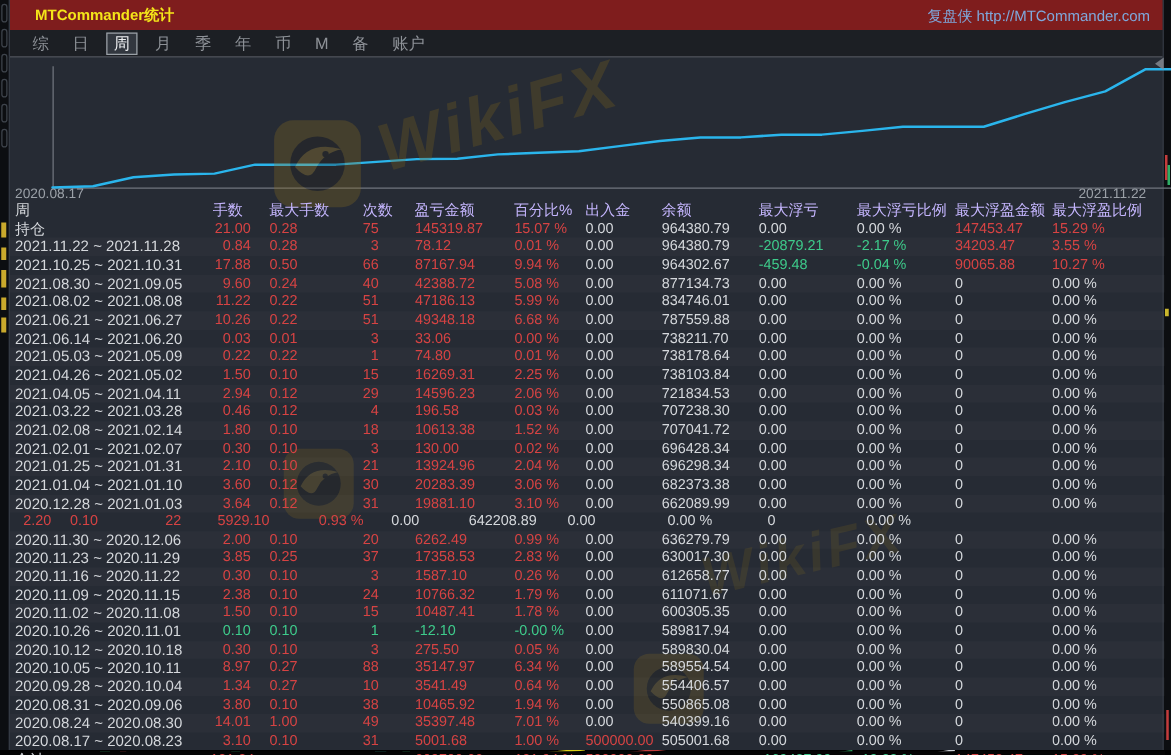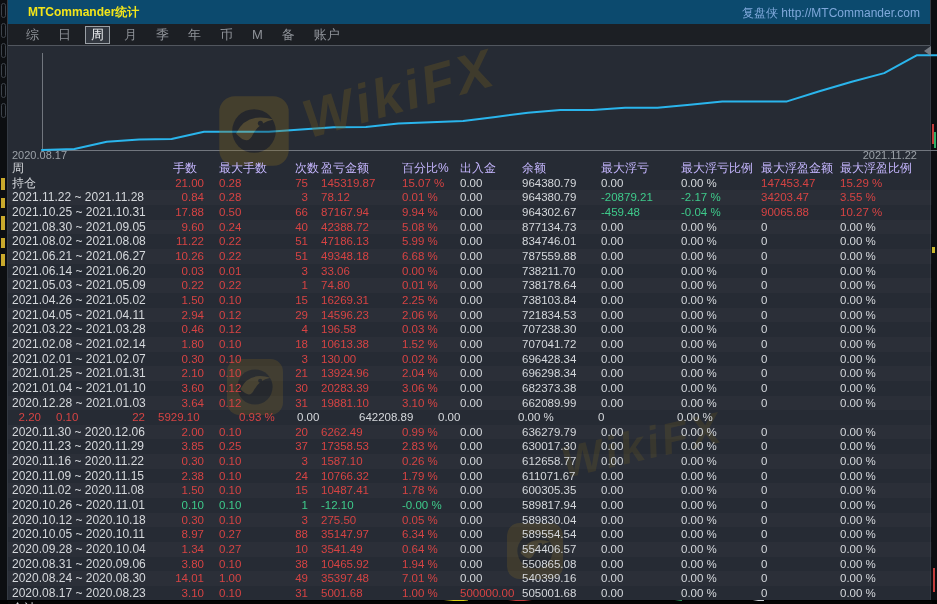--- a/index.html
+++ b/index.html
@@ -12,21 +12,21 @@
   .edge-strip.left { left:0; top:0; width:7px; height:604px; }
   .edge-strip.right { left:931px; top:0; width:6px; height:604px; }
   .edge-strip.bottom { left:0; top:600px; width:937px; height:4px; background:#000; }
   .mini-btn { position:absolute; left:1px; width:5px; height:15px; border:1px solid #3e444c; border-radius:3px; }
   .y-dash { position:absolute; left:1px; width:4px; background:#c9a92c; }
   .r-mark { position:absolute; }
 
   
   .app-window { position:absolute; left:7px; top:0; width:924px; height:600px;
     background:#262b34; border-left:1px solid #343a43; border-right:1px solid #343a43; }
-  .titlebar { position:absolute; left:0; top:0; width:100%; height:24px; background:#0c4a6e;
+  .titlebar { position:absolute; left:0; top:0; width:100%; height:24px; background:#7f1d1d;
     display:flex; align-items:center; }
   .title { color:#f4e519; font-size:12px; font-weight:bold; padding-left:20px; }
   .brand-link { position:absolute; right:10px; top:5px; color:#7fa8db; font-size:12px; }
   .menubar { position:absolute; left:0; top:24px; width:100%; height:22px; background:#1c1f24;
     border-bottom:1px solid #51565e; display:flex; align-items:center; padding-left:13px; }
   .menu-item { color:#8e9298; font-size:13px; padding:0 5px; margin-right:9px; line-height:16px; cursor:default; }
   .menu-item.selected { color:#eceef0; border:1px solid #9aa0a6; background:#32373f; }
 
   
   .chart-area { position:absolute; left:0; top:46px; width:924px; height:115px;padding-left:24px; }
@@ -50,21 +50,21 @@
   .trow.total { background:#040404; }
   .cell { display:block; font-size:11.5px; white-space:nowrap; overflow:hidden; }
   .hdr { color:#c4b5fd; font-size:12px; }
   .t-w { color:#d5d8dc; }
   .t-r { color:#d64343; }
   .t-g { color:#3ecb8b; }
   .c0 { width:163px; padding-left:4px; font-size:12px; color:#d5d8dc; }
   .c1 { width:48px;  text-align:right; padding-right:15px; }
   .c2 { width:74px; }
   .c3 { width:28px;  text-align:right; padding-right:13px; }
-  .c4 { width:81px; }
+  .c4 { width:81px;margin-left:16px; }
   .c5 { width:58px; }
   .c6 { width:62px; }
   .c7 { width:79px; }
   .c8 { width:80px; }
   .c9 { width:80px; }
   .c10 { width:79px; }
   .c11 { width:92px; }
   .hdr.c1, .hdr.c3 { text-align:left; padding-left:2px; padding-right:0; }
 </style>
 </head>

